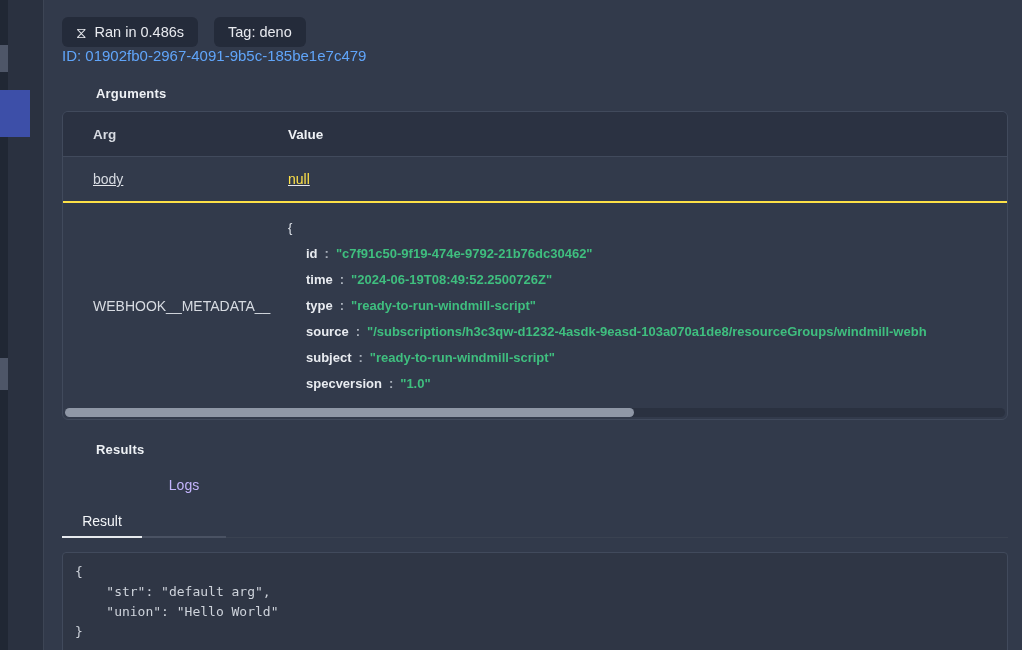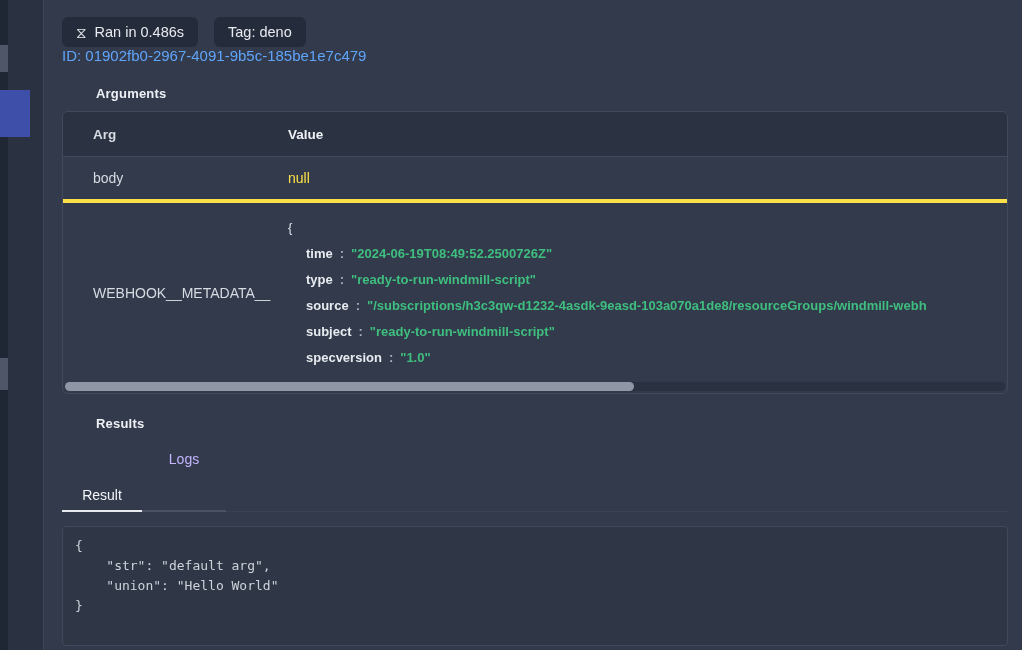--- a/index.html
+++ b/index.html
@@ -26,21 +26,21 @@
   .badge .icon { font-size:15px; line-height:1; }
 
   .id-line { font-size:15px; color:#60a5fa; }
   .id-line .id-value { cursor:pointer; }
 
   .section-label { margin-top:22px; font-size:13px; font-weight:700; color:#eef1f5; letter-spacing:.2px;margin-left:34px; }
 
   
   .args-table { margin-top:10px; border:1px solid #414a5c; border-radius:6px; position:relative; overflow:hidden; background:#323a4b; }
   .t-header { display:grid; grid-template-columns:225px 1fr; background:#2b3242; border-bottom:1px solid #414a5c; height:45px; align-items:center; font-weight:700; font-size:13.5px; color:#eef1f5; }
-  .t-row1 { display:grid; grid-template-columns:225px 1fr; height:46px; align-items:center; border-bottom:4px solid #fde047; font-size:14px; }
+  .t-row1 { display:grid; grid-template-columns:225px 1fr; height:46px; align-items:center; border-bottom:2px solid #fde047; font-size:14px;text-decoration:underline; }
   .t-row2 { display:grid; grid-template-columns:225px 1fr; align-items:center; font-size:14px; padding:12px 0 22px; }
   .cell-arg { padding-left:30px; color:#d7dbe2; white-space:nowrap; }
   .null-val { color:#fde047; }
 
   .obj { font-size:13px; line-height:26px; white-space:nowrap; overflow:hidden; }
   .obj .brace { color:#dfe3ea; font-weight:400; }
   .obj .entry { padding-left:18px; }
   .obj .k { font-weight:700; color:#e8ebf0; cursor:pointer; }
   .obj .sep { color:#aab1bc; margin:0 7px; font-weight:600; }
   .obj .v { font-weight:700; color:#3fbf7f; }
@@ -107,20 +107,23 @@
     <div class="t-row1">
       <div class="cell-arg">body</div>
       <div class="null-val">null</div>
     </div>
 
     <div class="t-row2">
       <div class="cell-arg">WEBHOOK__METADATA__</div>
       <div class="obj">
         <div class="brace">{</div>
         <div class="entry">
+          <span class="k">id</span><span class="sep">:</span><span class="v">"c7f91c50-9f19-474e-9792-21b76dc30462"</span>
+        </div>
+        <div class="entry">
           <span class="k">time</span><span class="sep">:</span><span class="v">"2024-06-19T08:49:52.2500726Z"</span>
         </div>
         <div class="entry">
           <span class="k">type</span><span class="sep">:</span><span class="v">"ready-to-run-windmill-script"</span>
         </div>
         <div class="entry">
           <span class="k">source</span><span class="sep">:</span><span class="v">"/subscriptions/h3c3qw-d1232-4asdk-9easd-103a070a1de8/resourceGroups/windmill-webh</span>
         </div>
         <div class="entry">
           <span class="k">subject</span><span class="sep">:</span><span class="v">"ready-to-run-windmill-script"</span>

